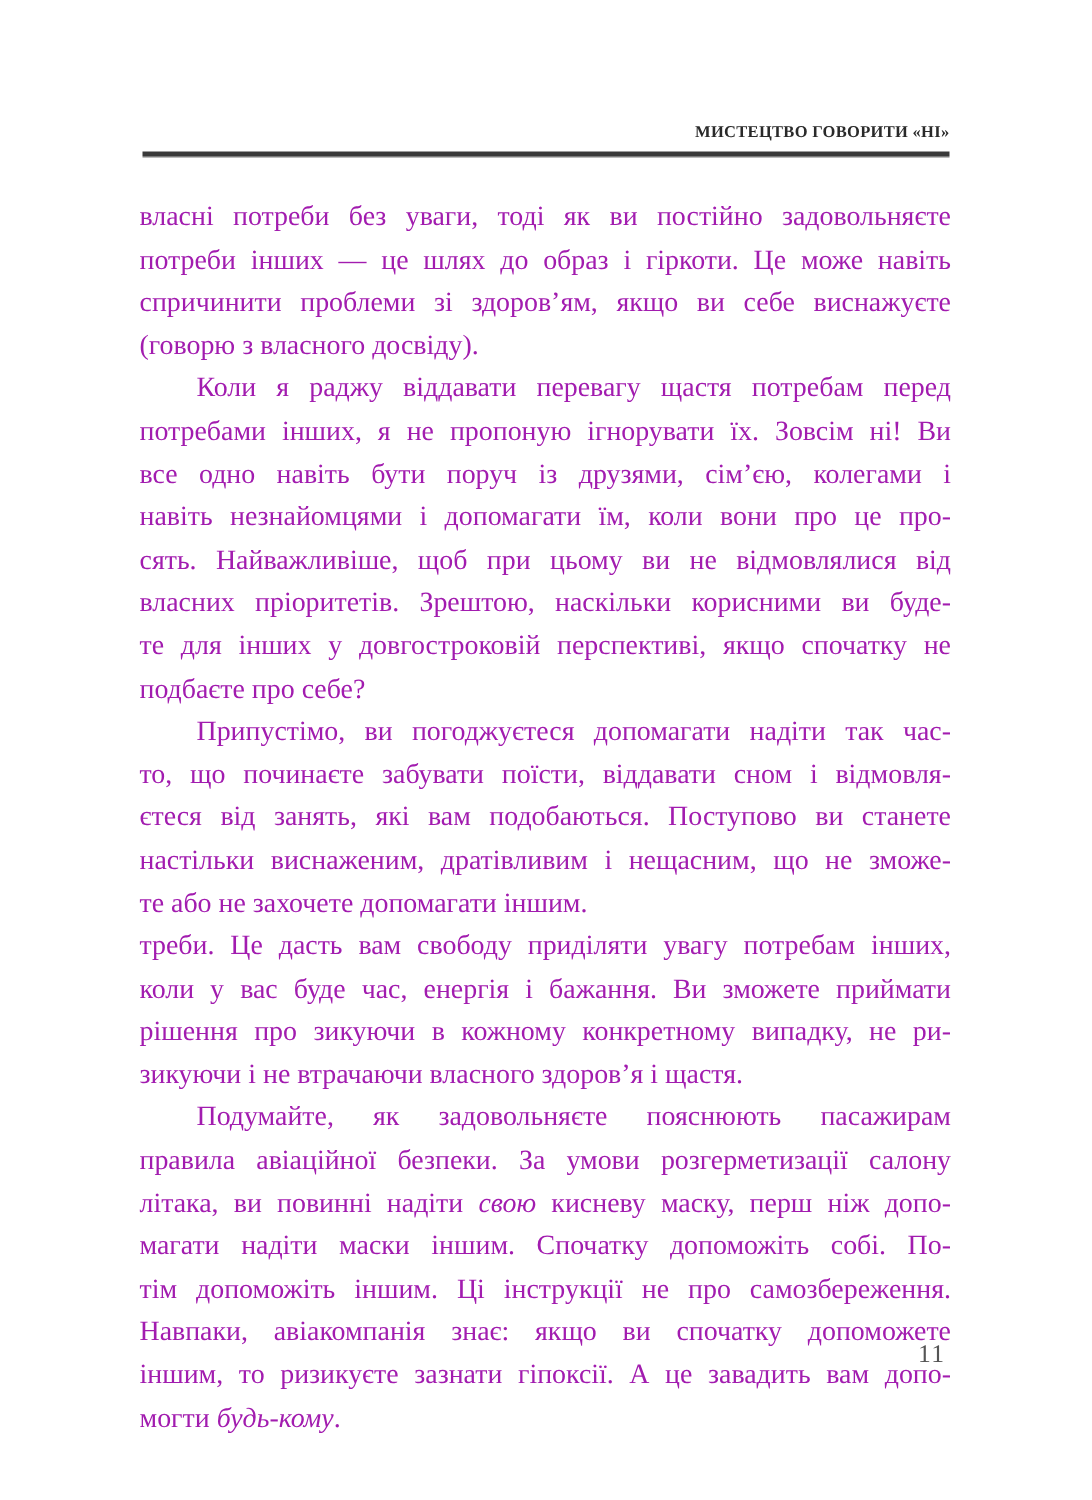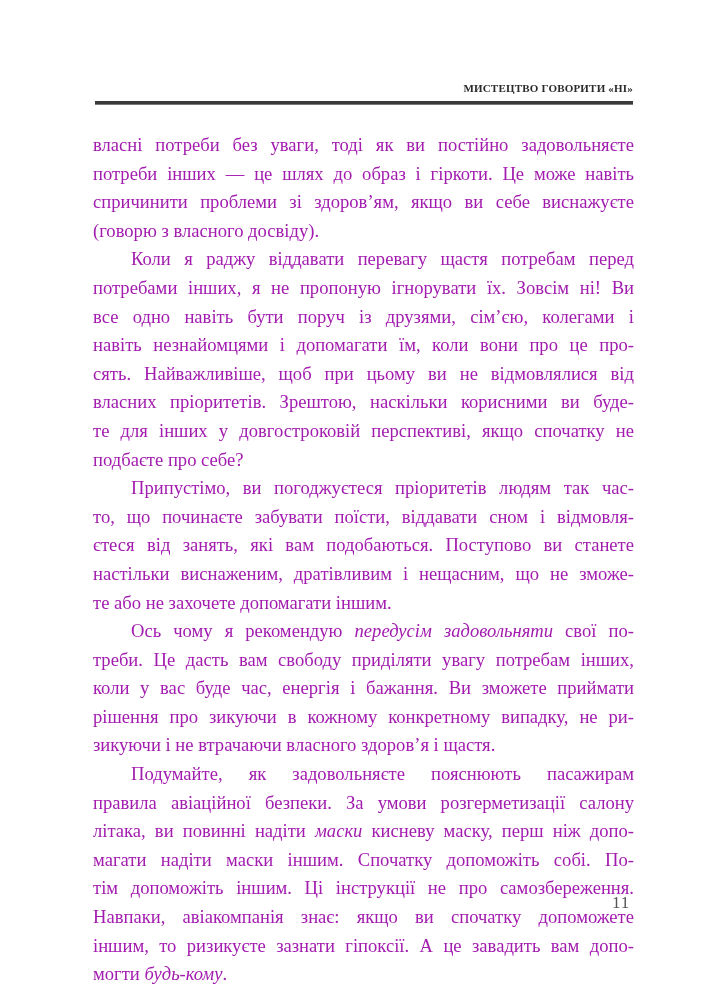--- a/index.html
+++ b/index.html
@@ -81,33 +81,32 @@
     <span class="line">спричинити проблеми зі здоров’ям, якщо ви себе виснажуєте</span>
     <span class="line last">(говорю з власного досвіду).</span>
     <span class="line indent">Коли я раджу віддавати перевагу щастя потребам перед</span>
     <span class="line">потребами інших, я не пропоную ігнорувати їх. Зовсім ні! Ви</span>
     <span class="line">все одно навіть бути поруч із друзями,  сім’єю, колегами і</span>
     <span class="line">навіть незнайомцями і допомагати їм, коли вони про це про-</span>
     <span class="line">сять. Найважливіше, щоб при цьому ви не відмовлялися від</span>
     <span class="line">власних пріоритетів. Зрештою, наскільки корисними ви буде-</span>
     <span class="line">те для інших у довгостроковій перспективі, якщо спочатку не</span>
     <span class="line last">подбаєте про себе?</span>
-    <span class="line indent">Припустімо, ви погоджуєтеся пріоритетів людям так час-</span>
+    <span class="line indent">Припустімо, ви погоджуєтеся допомагати надіти так час-</span>
     <span class="line">то, що починаєте забувати поїсти, віддавати сном і відмовля-</span>
     <span class="line">єтеся від занять, які вам подобаються. Поступово ви станете</span>
     <span class="line">настільки виснаженим, дратівливим і нещасним, що не зможе-</span>
     <span class="line last">те або не захочете допомагати іншим.</span>
-    <span class="line indent"><span>Ось чому я рекомендую </span><em>передусім задовольняти</em><span> свої по-</span></span>
     <span class="line">треби. Це дасть вам свободу приділяти увагу потребам інших,</span>
     <span class="line">коли у вас буде час, енергія і бажання. Ви зможете приймати</span>
     <span class="line">рішення про зикуючи в кожному конкретному випадку, не ри-</span>
     <span class="line last">зикуючи і не втрачаючи власного здоров’я і щастя.</span>
     <span class="line indent">Подумайте, як задовольняєте пояснюють пасажирам</span>
     <span class="line">правила авіаційної безпеки. За умови розгерметизації салону</span>
-    <span class="line"><span>літака, ви повинні надіти </span><em>маски</em><span> кисневу маску, перш ніж допо-</span></span>
+    <span class="line"><span>літака, ви повинні надіти </span><em>свою</em><span> кисневу маску, перш ніж допо-</span></span>
     <span class="line">магати надіти маски іншим. Спочатку допоможіть собі. По-</span>
     <span class="line">тім допоможіть іншим. Ці інструкції не про самозбереження.</span>
     <span class="line">Навпаки, авіакомпанія знає: якщо ви спочатку допоможете</span>
     <span class="line">іншим, то ризикуєте зазнати гіпоксії. А це завадить вам допо-</span>
     <span class="line last"><span>могти </span><em>будь-кому</em><span>.</span></span>
   </div>
 
 <div class="page-number">11</div>
 
 </body></html>

